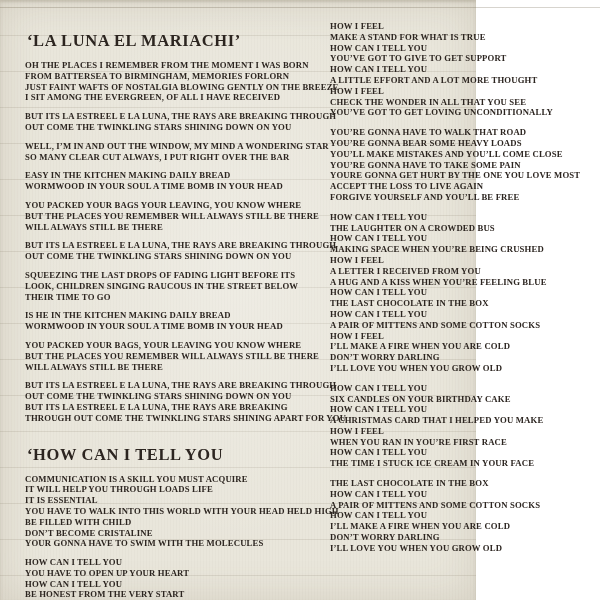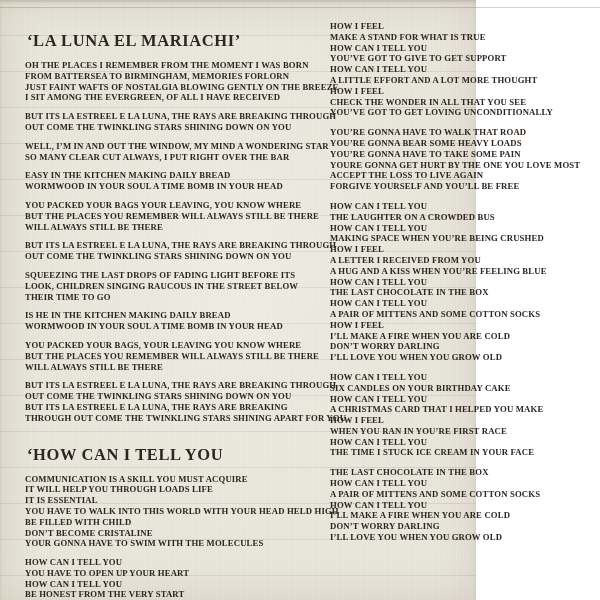--- a/index.html
+++ b/index.html
@@ -119,20 +119,21 @@
         <div class="lyric-line">YOU’VE GOT TO GIVE TO GET SUPPORT</div>
         <div class="lyric-line">HOW CAN I TELL YOU</div>
         <div class="lyric-line">A LITTLE EFFORT AND A LOT MORE THOUGHT</div>
         <div class="lyric-line">HOW I FEEL</div>
         <div class="lyric-line">CHECK THE WONDER IN ALL THAT YOU SEE</div>
         <div class="lyric-line">YOU’VE GOT TO GET LOVING UNCONDITIONALLY</div>
       </div>
       <div class="stanza">
         <div class="lyric-line">YOU’RE GONNA HAVE TO WALK THAT ROAD</div>
         <div class="lyric-line">YOU’RE GONNA BEAR SOME HEAVY LOADS</div>
+        <div class="lyric-line">YOU’LL MAKE MISTAKES AND YOU’LL COME CLOSE</div>
         <div class="lyric-line">YOU’RE GONNA HAVE TO TAKE SOME PAIN</div>
         <div class="lyric-line">YOURE GONNA GET HURT BY THE ONE YOU LOVE MOST</div>
         <div class="lyric-line">ACCEPT THE LOSS TO LIVE AGAIN</div>
         <div class="lyric-line">FORGIVE YOURSELF AND YOU’LL BE FREE</div>
       </div>
       <div class="stanza">
         <div class="lyric-line">HOW CAN I TELL YOU</div>
         <div class="lyric-line">THE LAUGHTER ON A CROWDED BUS</div>
         <div class="lyric-line">HOW CAN I TELL YOU</div>
         <div class="lyric-line">MAKING SPACE WHEN YOU’RE BEING CRUSHED</div>

